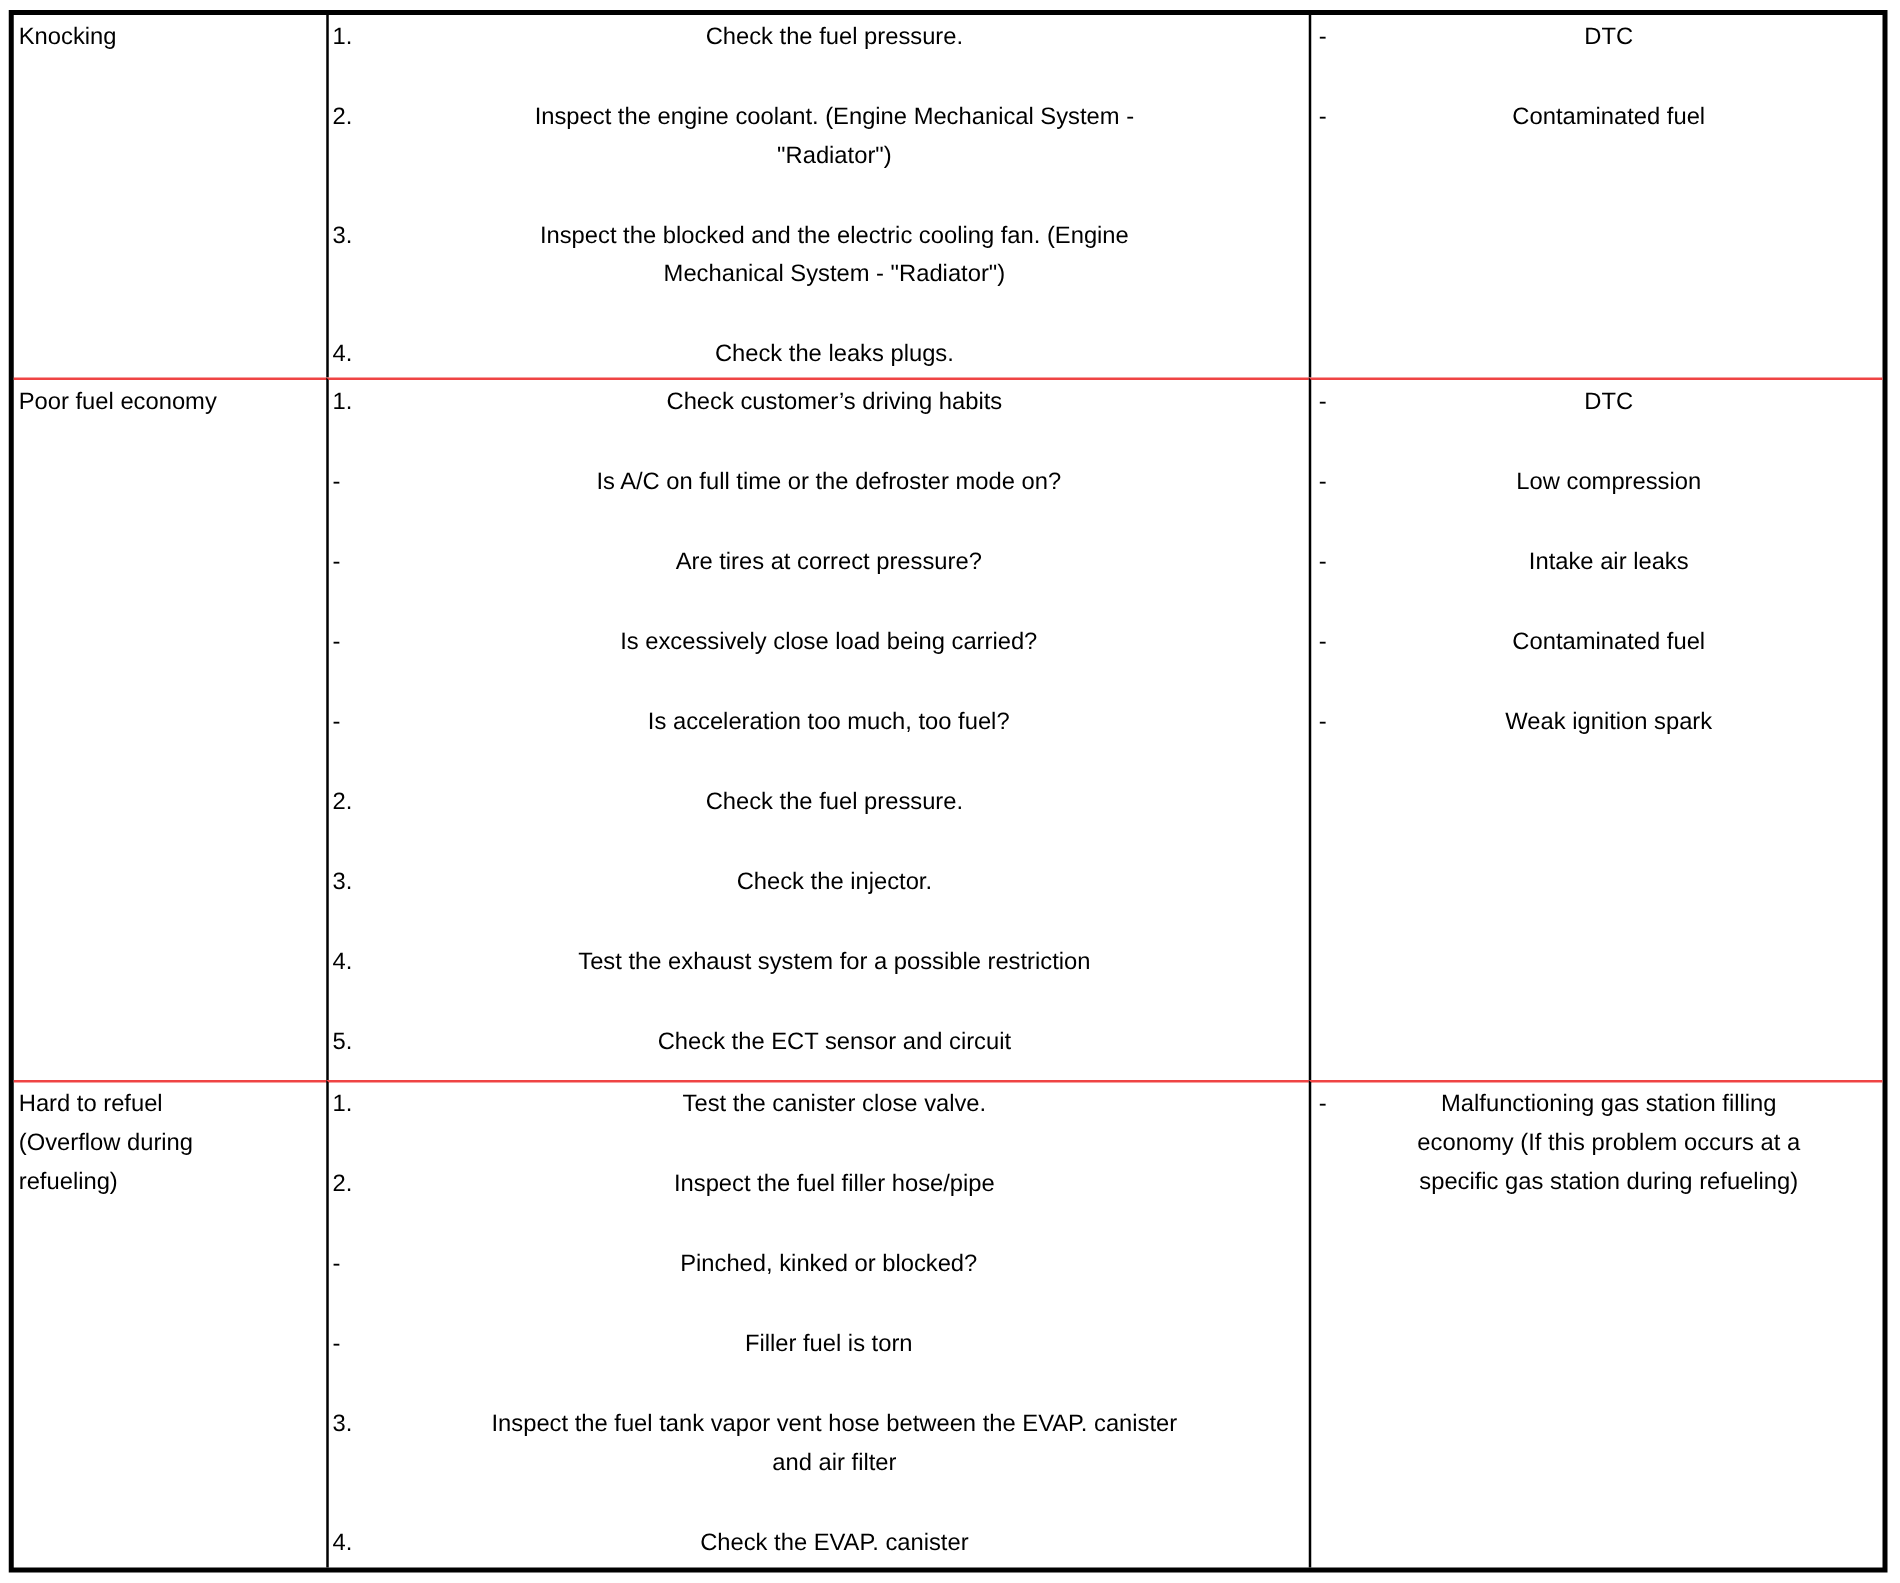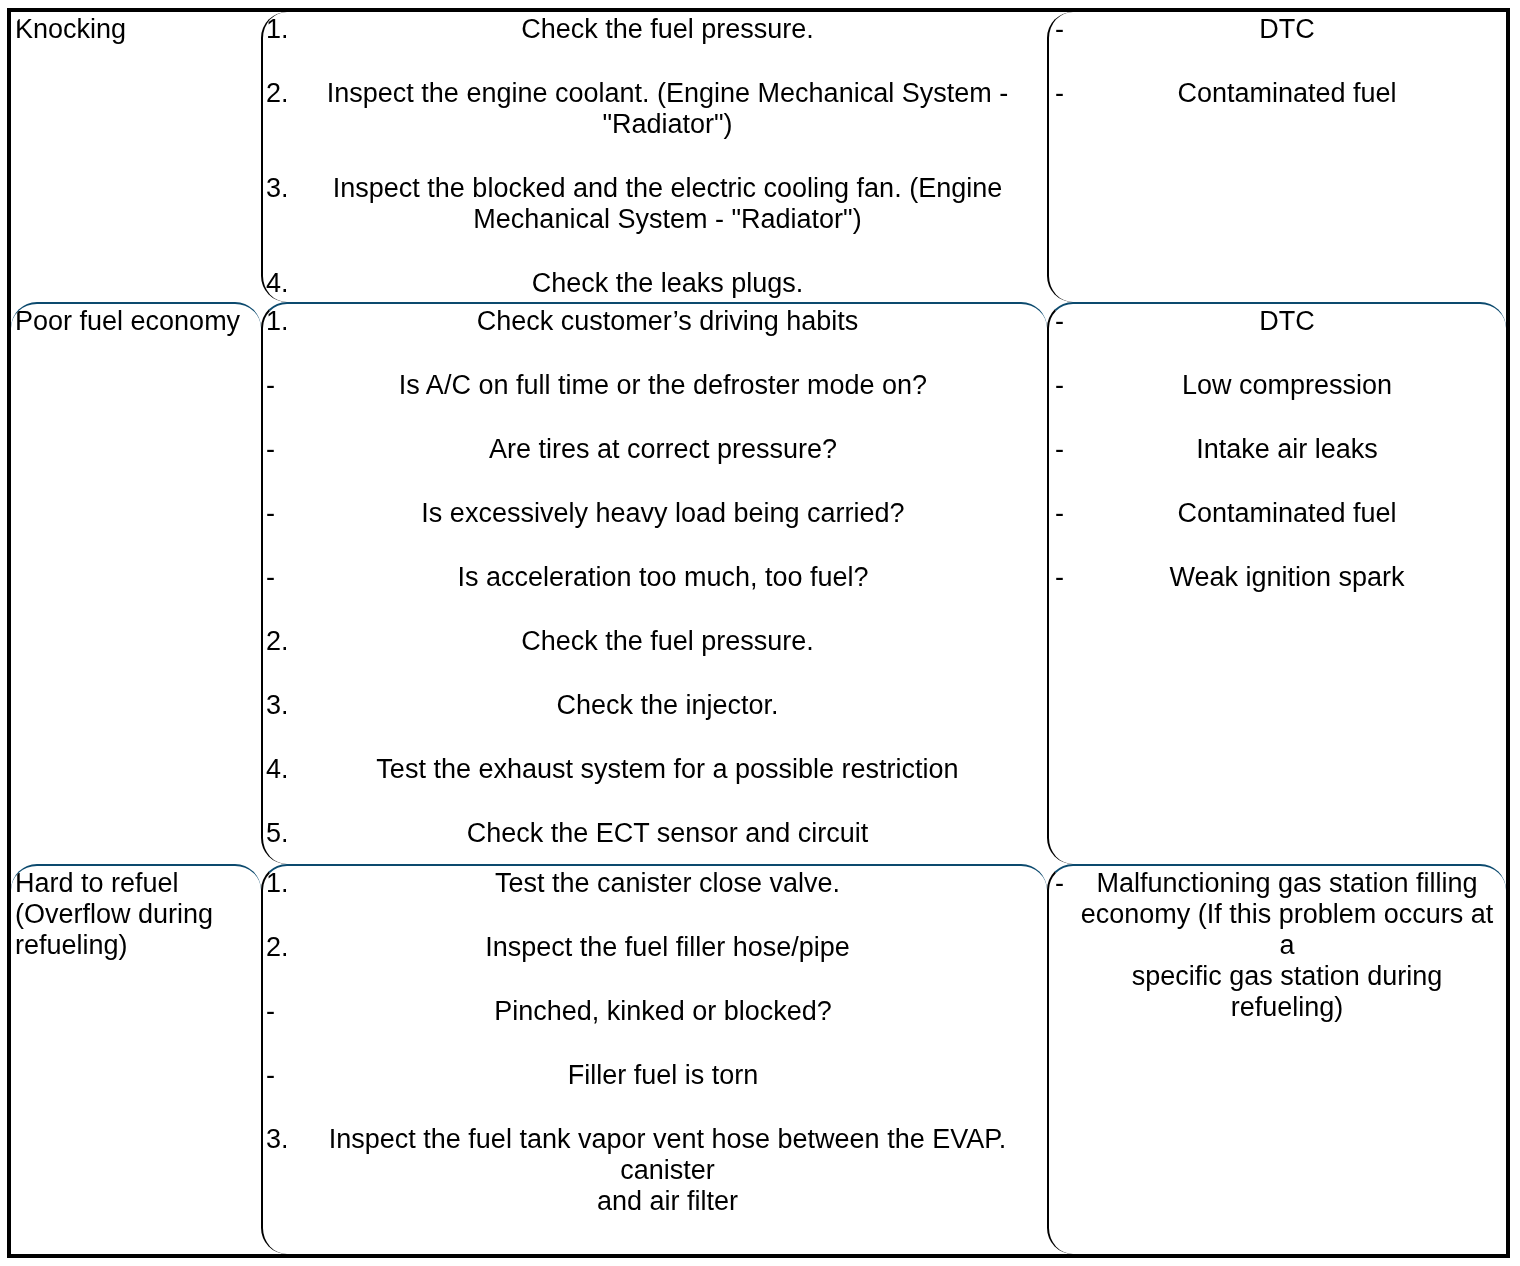--- a/index.html
+++ b/index.html
@@ -24,27 +24,26 @@
     border: 4px solid #000;
     display: grid;
     grid-template-columns: 250px 786px 459px;
     grid-template-rows: 290px 562px 390px;
     background: #fff;
   }
   .row { display: contents; }
   .cell {
     box-sizing: border-box;
     padding: 2px 4px;
-    font-size: 27px;
+    font-size: 19px;
     line-height: 31px;
     overflow: hidden;
-    border-radius: 26px;
   }
   .cell.c1, .cell.c2 { border-left: 2px solid #000; }
-  .cell.rb { border-top: 2px solid #0c4a6e; }
+  .cell.rb { border-top: 2px solid #ef4444; }
   .cell.c1 { padding-left: 3px; }
   .cell.c2 { padding-left: 6px; }
   .symptom { white-space: pre-line; }
   .item { display: flex; }
   .item + .item { margin-top: 33px; }
   .marker { flex: 0 0 26px; }
   .item.dash > .marker { flex: 0 0 17px; }
   .txt { flex: 1 1 auto; white-space: pre-line; text-align: center; }
 </style>
 </head>
@@ -92,21 +91,21 @@
         <div class="item dash">
           <span class="marker">-</span>
           <span class="txt">Is A/C on full time or the defroster mode on?</span>
         </div>
         <div class="item dash">
           <span class="marker">-</span>
           <span class="txt">Are tires at correct pressure?</span>
         </div>
         <div class="item dash">
           <span class="marker">-</span>
-          <span class="txt">Is excessively heavy load being carried?</span>
+          <span class="txt">Is excessively close load being carried?</span>
         </div>
         <div class="item dash">
           <span class="marker">-</span>
           <span class="txt">Is acceleration too much, too fuel?</span>
         </div>
         <div class="item">
           <span class="marker">2.</span>
           <span class="txt">Check the fuel pressure.</span>
         </div>
         <div class="item">

